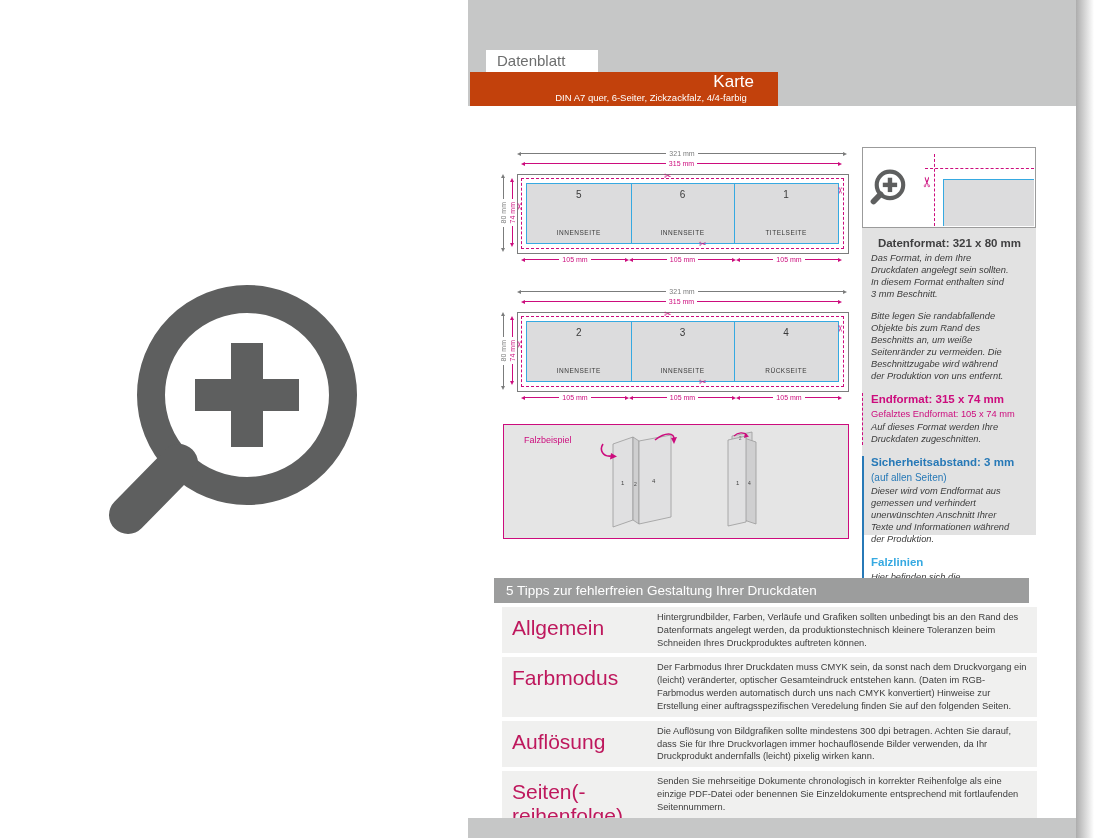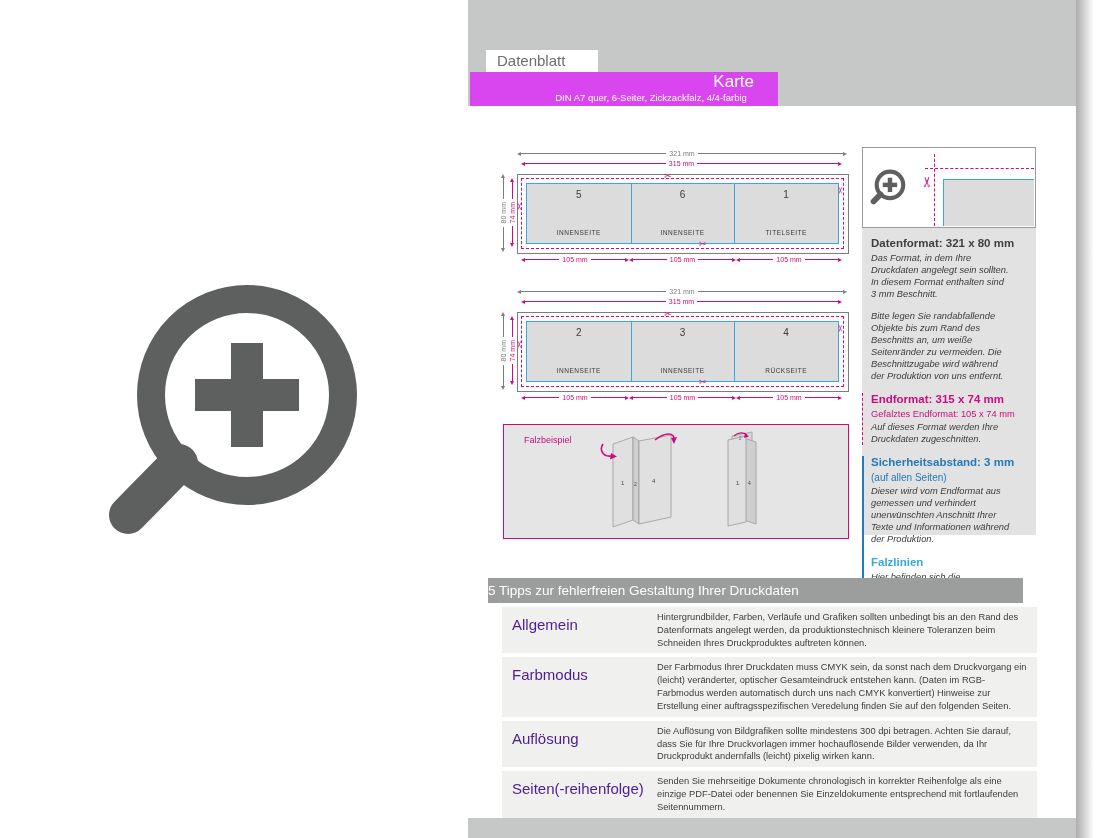--- a/index.html
+++ b/index.html
@@ -13,21 +13,21 @@
   
   .doc{position:absolute;left:468px;top:0;width:608px;height:826px;background:#fff;}
   .page-shadow{position:absolute;left:1076px;top:0;width:18px;height:838px;
     background:linear-gradient(to right,rgba(105,105,105,.55),rgba(255,255,255,0));}
 
   .band-top{position:absolute;left:0;top:0;width:608px;height:106px;background:#c6c7c7;}
   .band-bottom{position:absolute;left:0;top:818px;width:608px;height:20px;background:#c6c7c7;z-index:5;}
 
   .tab{position:absolute;left:18px;top:50px;width:112px;height:22px;background:#fff;
     color:#6d6e6e;font-size:15px;line-height:22px;padding-left:11px;box-sizing:border-box;}
-  .titlebar{position:absolute;left:2px;top:72px;width:308px;height:34px;background:#d946ef;color:#fff;}
+  .titlebar{position:absolute;left:2px;top:72px;width:308px;height:34px;background:#c2410c;color:#fff;}
   .titlebar .t{position:absolute;right:24px;top:0px;font-size:17px;}
   .titlebar .s{position:absolute;left:60px;right:6px;bottom:3px;text-align:center;font-size:9.5px;}
 
   
   .dim{position:absolute;display:flex;align-items:center;font-size:7px;line-height:1;}
   .dim .ln{flex:1;height:1px;background:currentColor;}
   .dim .lb{padding:0 3px;white-space:nowrap;}
   .dim .a1{width:0;height:0;border-top:2px solid transparent;border-bottom:2px solid transparent;border-right:4px solid currentColor;}
   .dim .a2{width:0;height:0;border-top:2px solid transparent;border-bottom:2px solid transparent;border-left:4px solid currentColor;}
   .dim.v{flex-direction:column;width:8px;}
@@ -60,36 +60,36 @@
   .detail .bh{position:absolute;left:30px;right:0;top:30px;height:1px;background:#36a9e1;}
   .detail .bv{position:absolute;left:30px;top:30px;bottom:0;width:1px;background:#36a9e1;}
   .detail .dh{position:absolute;left:12px;right:0;top:19px;border-top:1px dashed #cc0c7d;}
   .detail .dv{position:absolute;left:21px;top:5px;bottom:0;border-left:1px dashed #cc0c7d;}
   .detail .scis{font-size:14px;transform:rotate(-90deg);}
 
   .sb-panel{position:absolute;left:394px;top:228px;width:174px;height:307px;background:#e2e2e2;
     box-sizing:border-box;padding:9px 8px 8px 9px;font-size:9.3px;color:#3c3c3c;line-height:1.3;}
   .sb-panel h3{margin:0 0 2px 0;font-size:11.5px;line-height:1.1;}
   .sb-panel p{margin:0 18px 4px 0;font-style:italic;}
-  .h-dark{color:#3f3f40;}
+  .h-dark{color:#3f3f40;text-align:center;}
   .h-mag{color:#cc0c7d;}
   .h-blue{color:#2779b7;}
   .h-cyan{color:#36a9e1;}
   .sub-mag{color:#cc0c7d;font-size:9.3px;margin-bottom:1px;}
   .sub-blue{color:#2779b7;font-size:10px;margin-bottom:1px;}
   .sec-end{border-left:1px dashed #cc0c7d;margin:11px 0 0 -9px;padding-left:8px;}
   .sec-blue{border-left:2px solid #2779b7;margin:11px 0 0 -9px;padding-left:7px;}
   .sec-falz{margin-top:11px;}
 
   
-  .tips-header{position:absolute;left:20px;top:578px;width:535px;height:25px;background:#9c9d9d;
-    color:#fff;font-size:13.5px;line-height:25px;box-sizing:border-box;}
+  .tips-header{position:absolute;left:26px;top:578px;width:535px;height:25px;background:#9c9d9d;
+    color:#fff;font-size:13.5px;line-height:25px;padding-left:12px;box-sizing:border-box;}
   .tips{position:absolute;left:34px;top:607px;width:535px;}
   .trow{display:flex;background:#f0f0ef;margin-bottom:4px;padding:4px 8px 4px 10px;box-sizing:border-box;}
-  .trow .tl{width:145px;flex:none;font-size:15px;color:#4c1d95;padding-top:5px;}
+  .trow .tl{width:145px;flex:none;font-size:21px;color:#be185d;padding-top:5px;}
   .trow .tx{flex:1;font-size:9.3px;color:#3c3c3c;line-height:1.38;}
 
   svg text{font-family:"Liberation Sans",sans-serif;}
 </style>
 </head>
 <body>
 
 <svg class="abs" style="left:95px;top:258px;" width="290" height="290" viewBox="0 0 290 290">
   <circle cx="152" cy="137" r="96" fill="none" stroke="#5e5f5f" stroke-width="28"></circle>
   <line x1="84" y1="205" x2="33" y2="257" stroke="#5e5f5f" stroke-width="38" stroke-linecap="round"></line>

